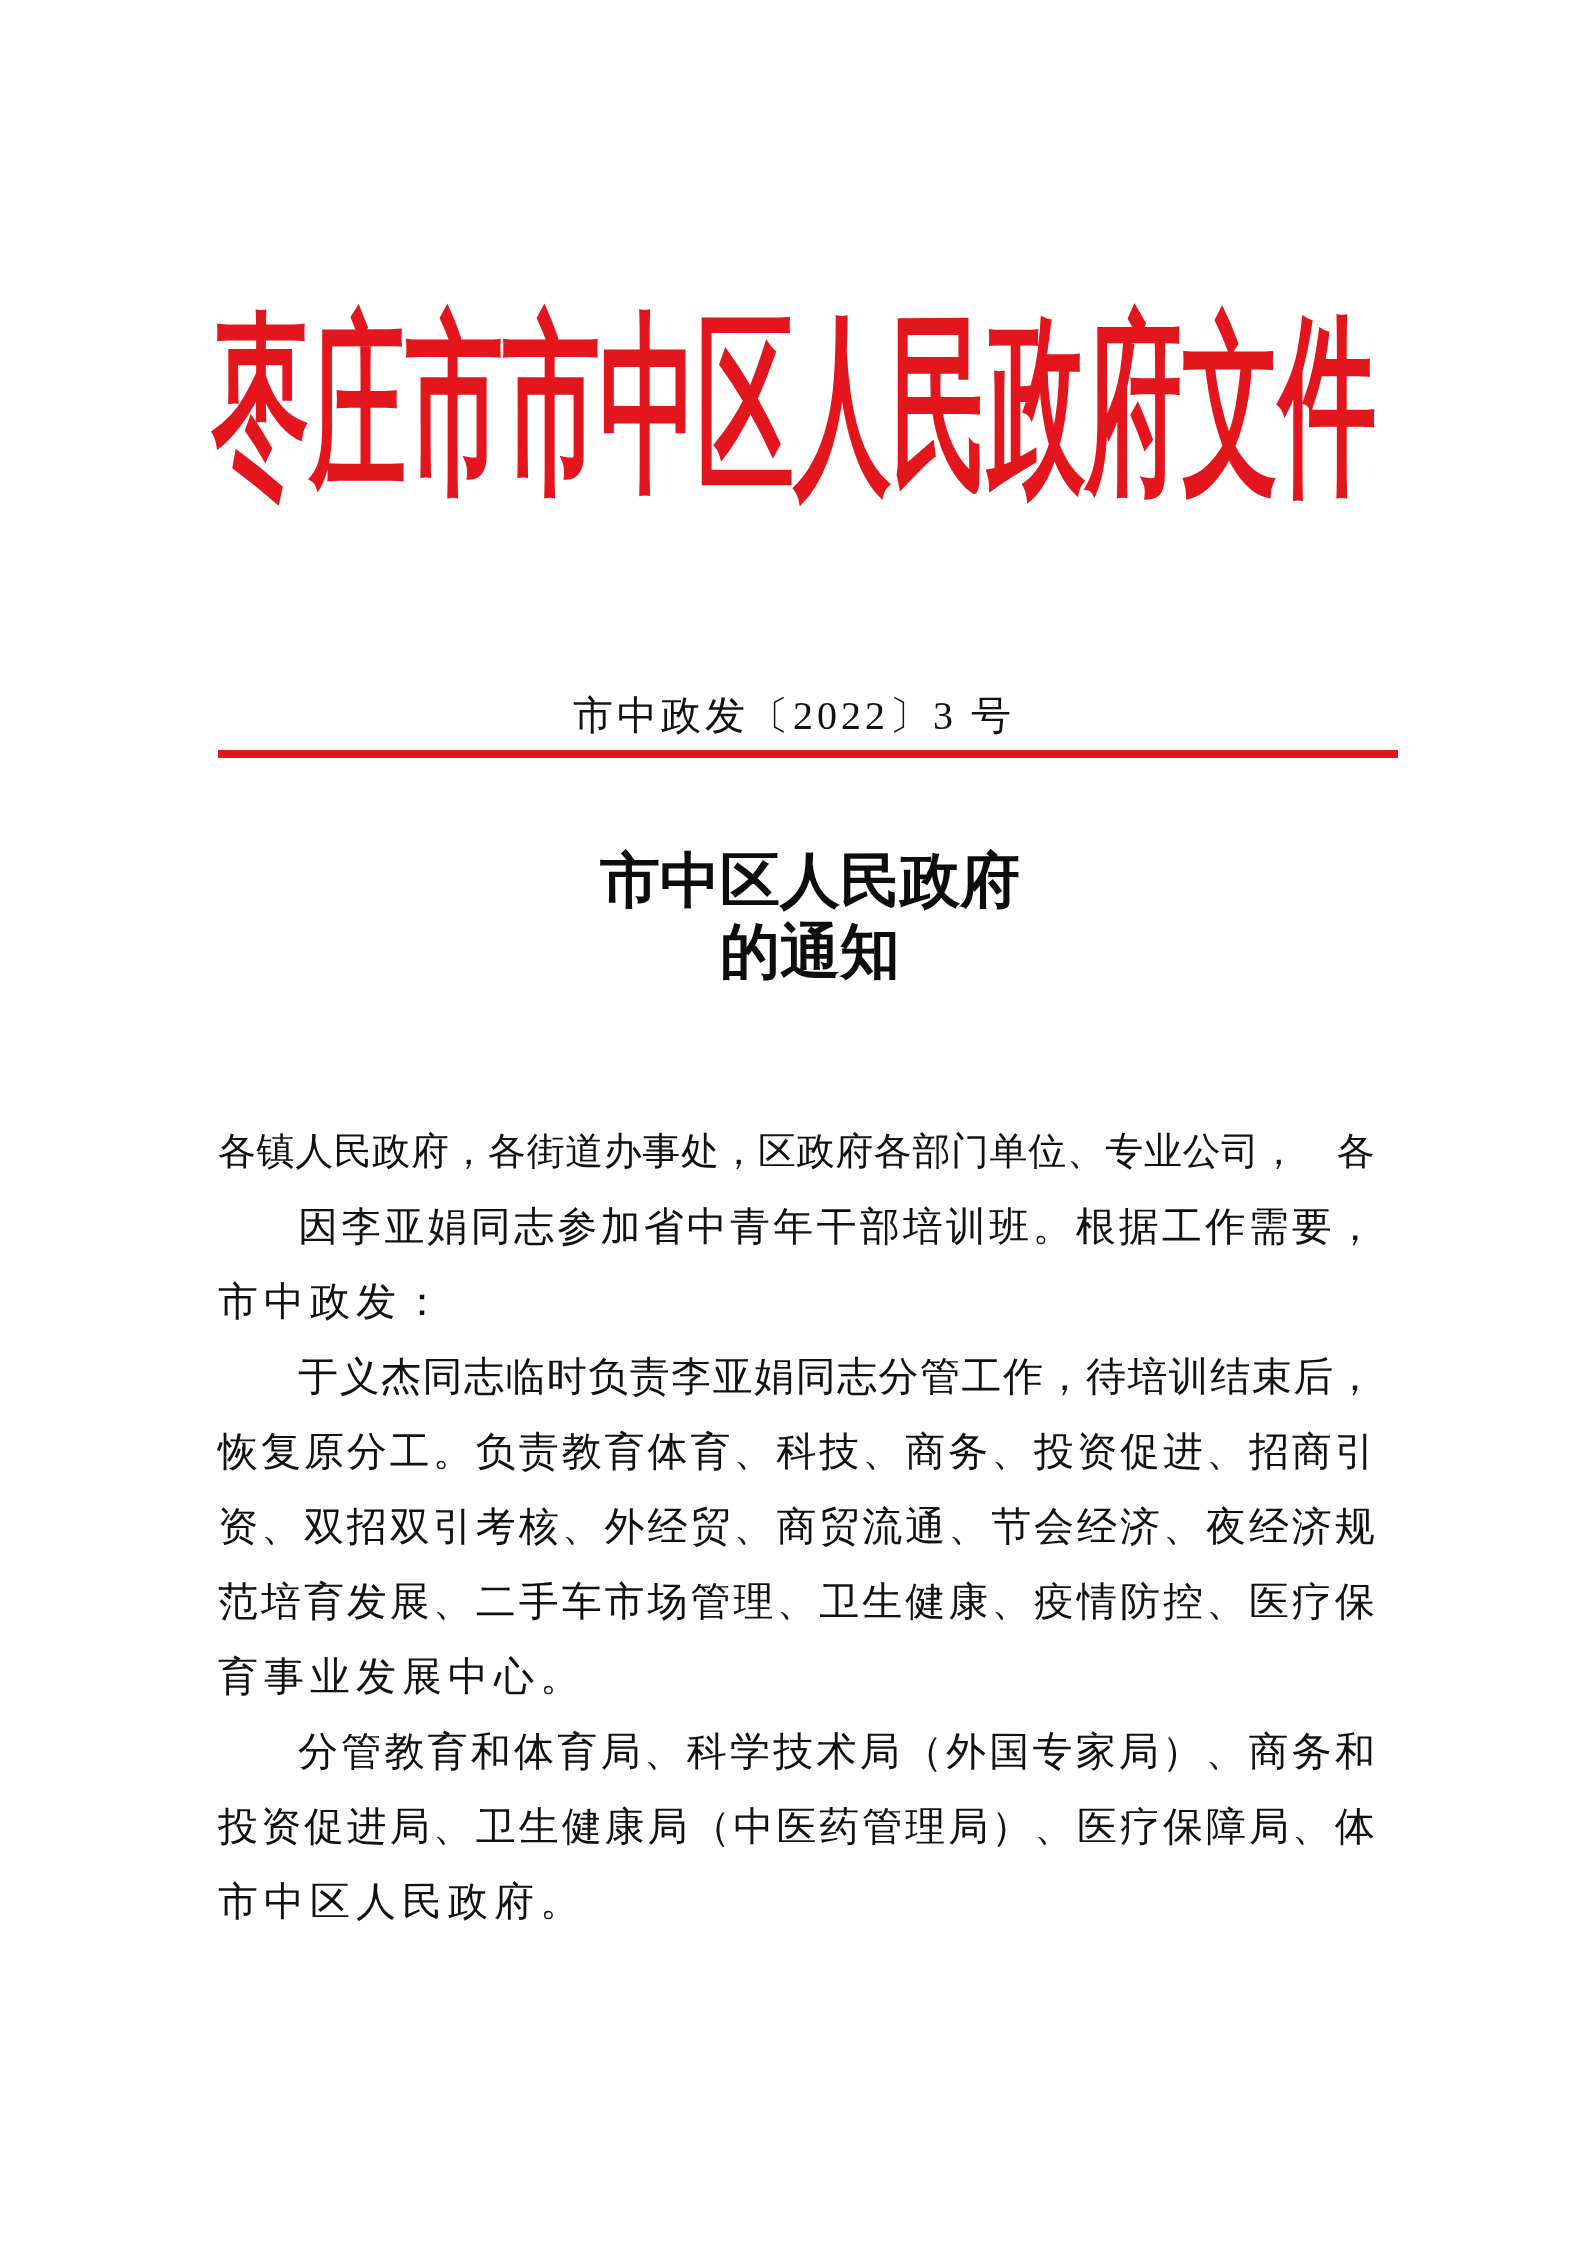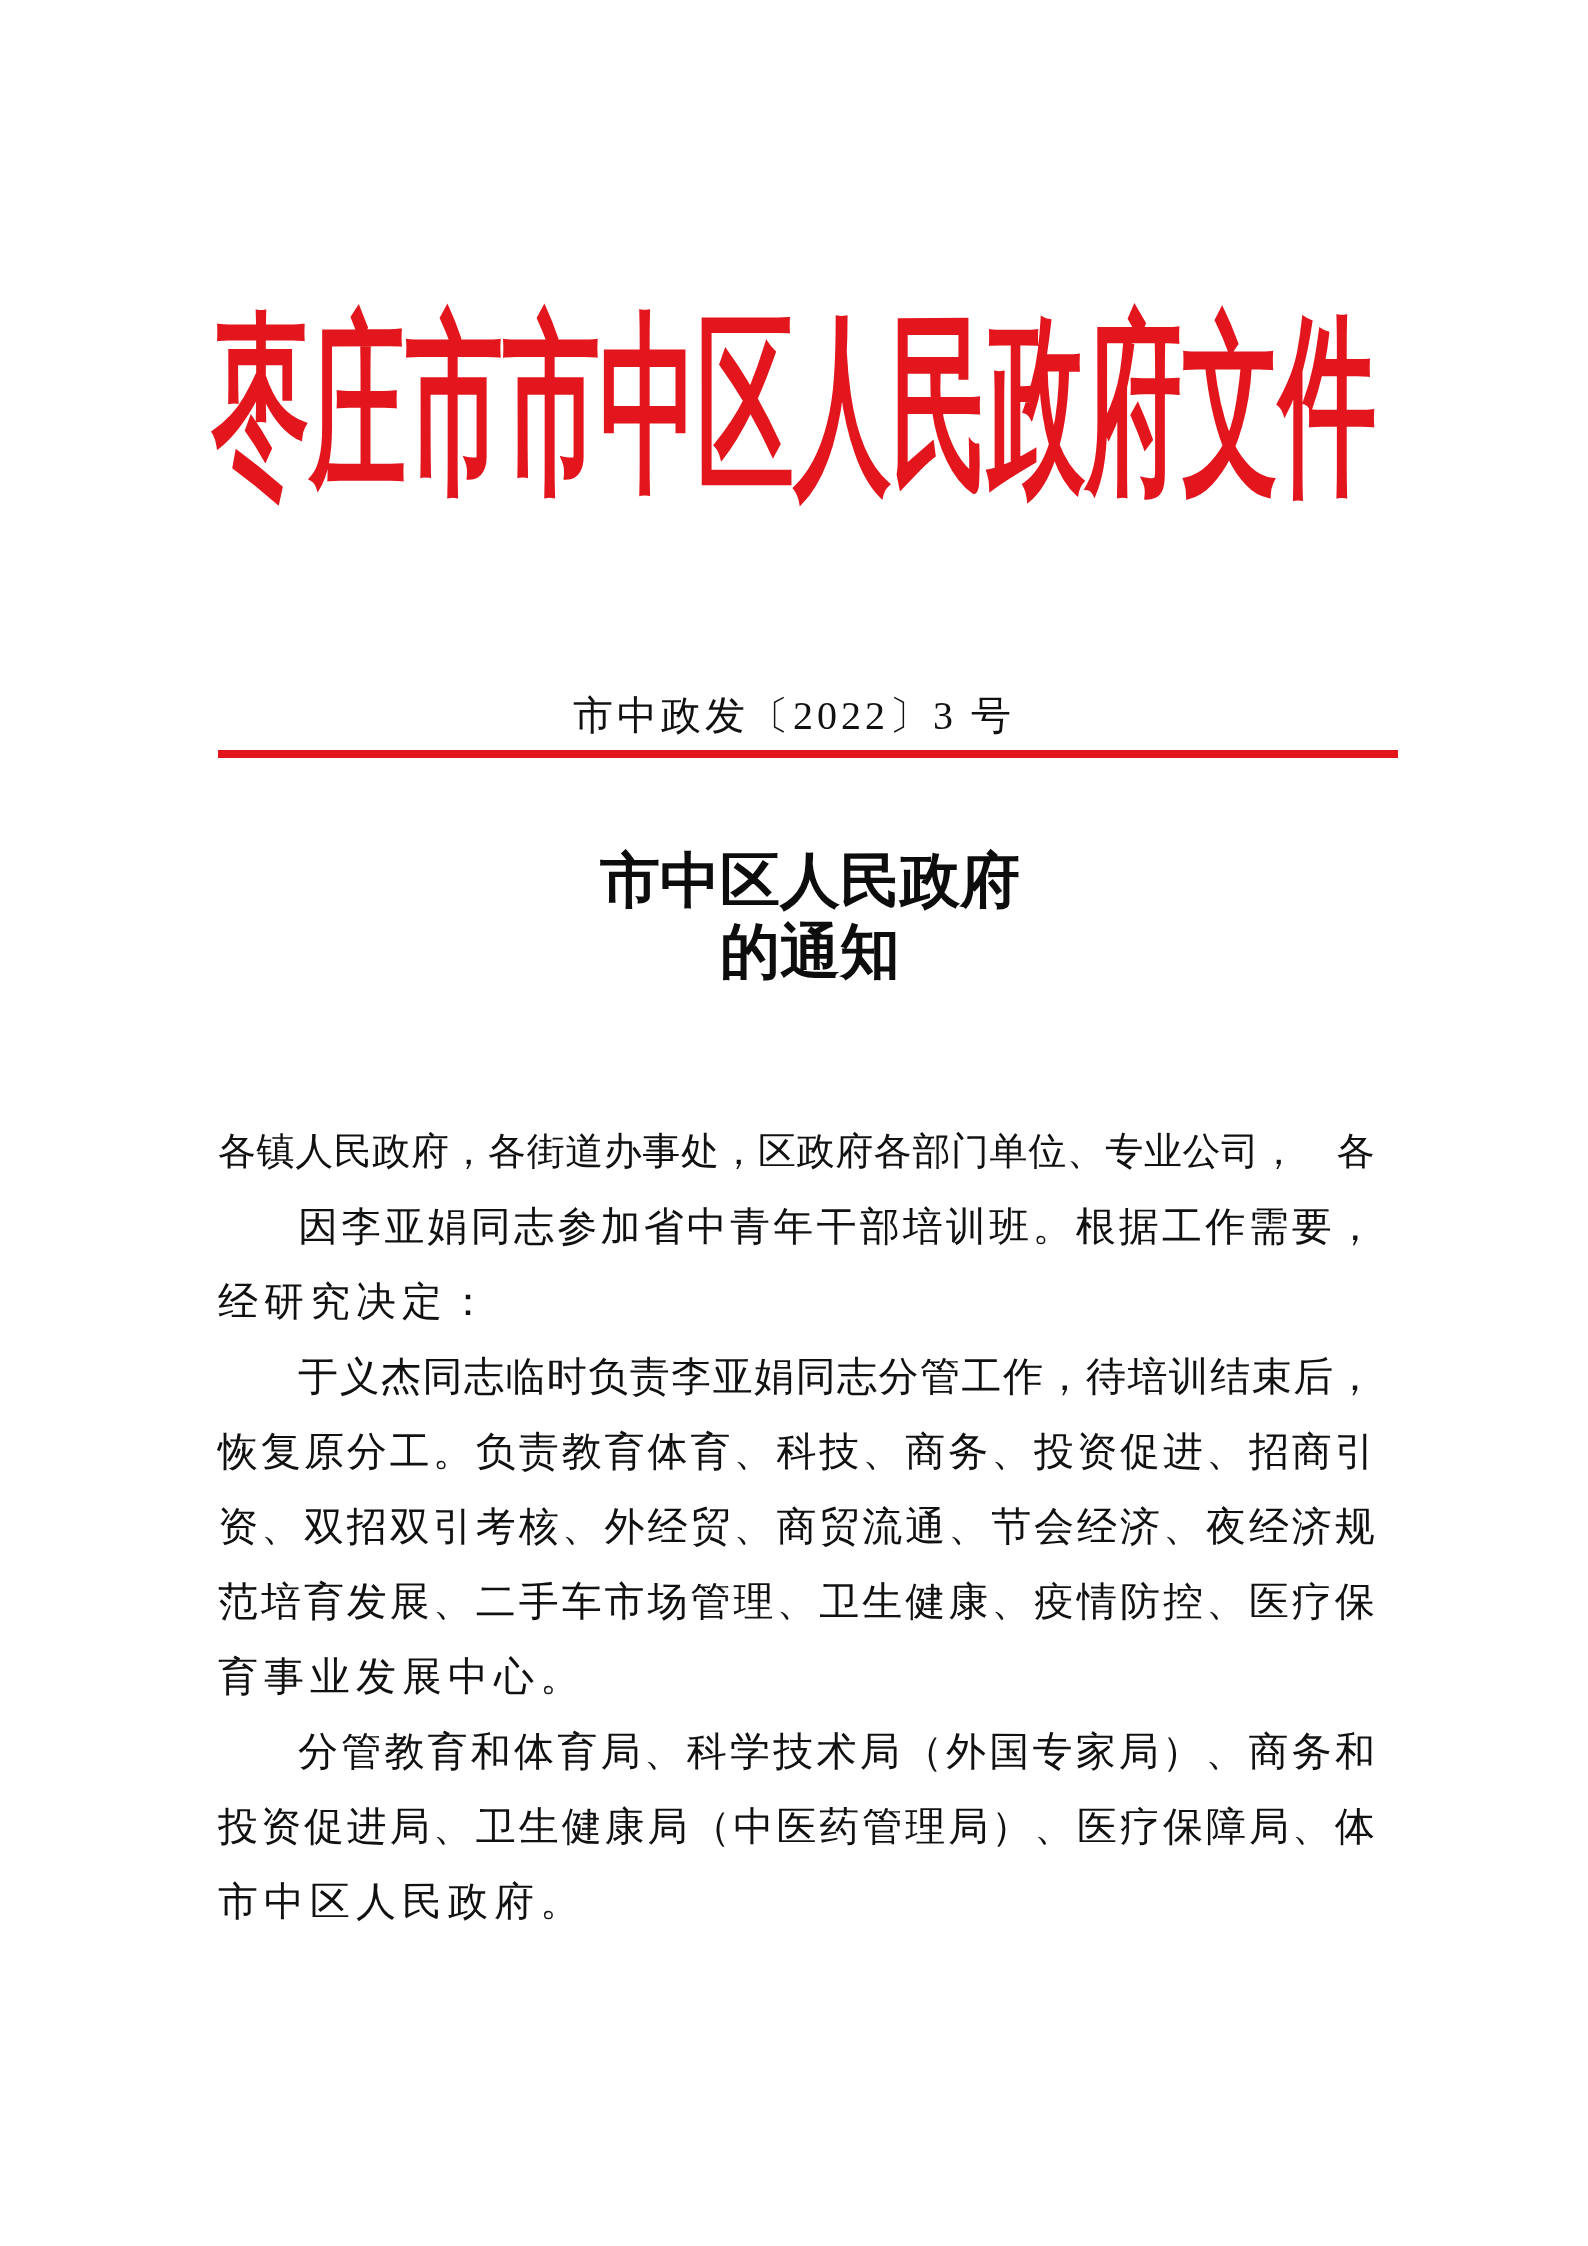--- a/index.html
+++ b/index.html
@@ -160,21 +160,21 @@
         <span>班</span>
         <span>。</span>
         <span>根</span>
         <span>据</span>
         <span>工</span>
         <span>作</span>
         <span>需</span>
         <span>要</span>
         <span>，</span>
       </div>
-    <div class="line">经研究决定：</div>
+    <div class="line">市中政发：</div>
     <div class="line indent fill">
         <span>于</span>
         <span>义</span>
         <span>杰</span>
         <span>同</span>
         <span>志</span>
         <span>临</span>
         <span>时</span>
         <span>负</span>
         <span>责</span>

